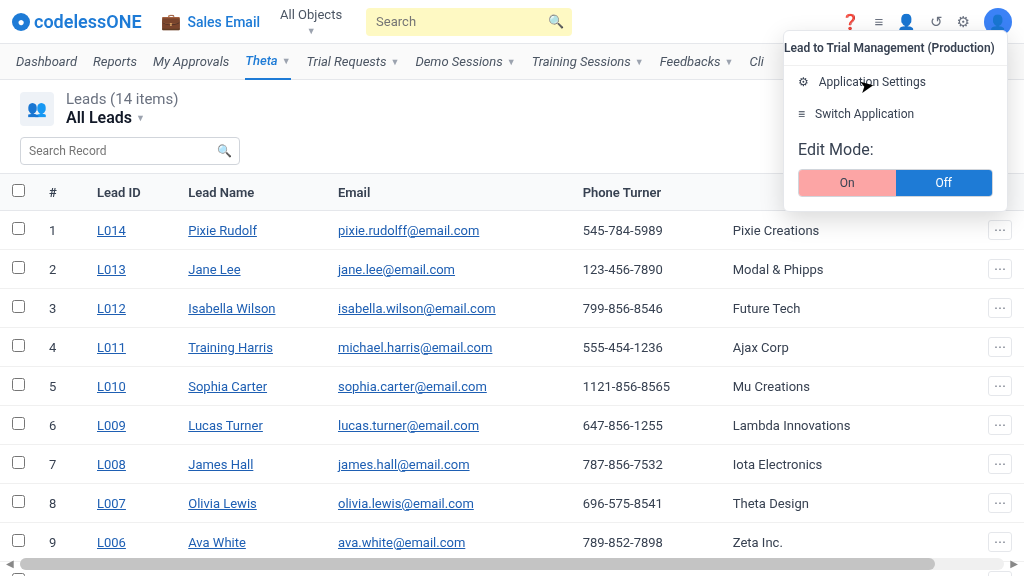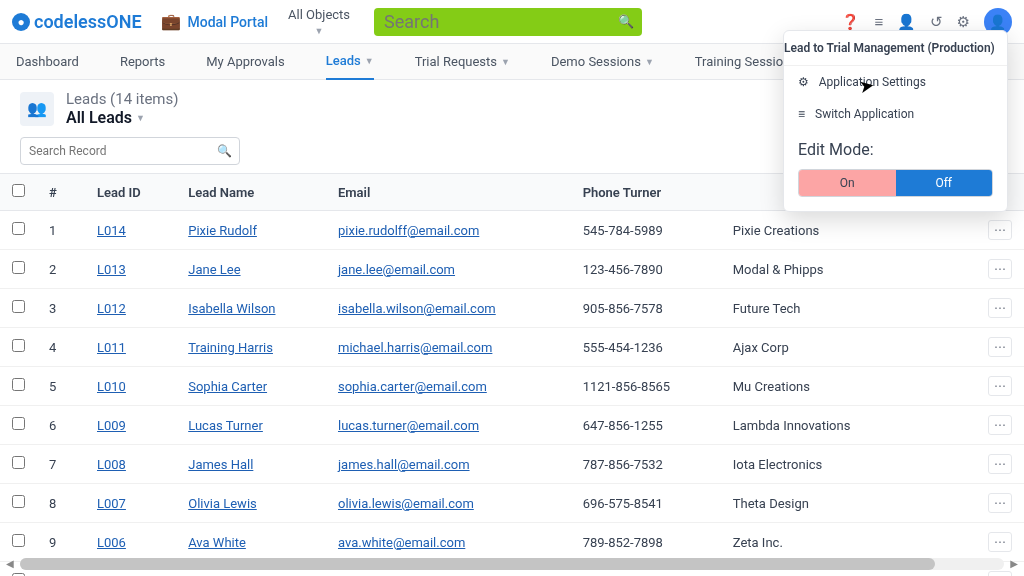--- a/index.html
+++ b/index.html
@@ -4,28 +4,28 @@
 <style>
 * { box-sizing: border-box; margin: 0; padding: 0; font-family: -apple-system, BlinkMacSystemFont, "Segoe UI", Roboto, sans-serif; }
 body { background: #fff; width: 1024px; height: 576px; overflow: hidden; position: relative; }
 
 .topbar { height: 44px; display: flex; align-items: center; padding: 0 12px; border-bottom: 1px solid #e5e7eb; }
 .logo { display: flex; align-items: center; gap: 4px; font-size: 18px; font-weight: 600; color: #1e7bd6; }
 .logo-icon { width: 18px; height: 18px; border-radius: 50%; background: #1e7bd6; display: inline-flex; align-items: center; justify-content: center; color: #fff; font-size: 12px; }
 .portal { margin-left: 20px; display: flex; align-items: center; gap: 6px; color: #1e7bd6; font-size: 14px; font-weight: 500; }
 .portal-icon { color: #1e7bd6; font-size: 16px; }
 .obj-select { margin-left: 20px; font-size: 13px; color: #4b5563; display: flex; align-items: center; gap: 4px; flex-direction: column; }
-.search-box { margin-left: 12px; flex: 0 0 240px; height: 28px; border: none; background: #84cc16; border-radius: 4px; padding: 0 30px 0 10px; font-size: 18px; position: relative; }
+.search-box { margin-left: 12px; flex: 0 0 240px; height: 28px; border: none; background: #fef9c3; border-radius: 4px; padding: 0 30px 0 10px; font-size: 13px; position: relative; }
 .search-wrap { position: relative; margin-left: 12px; }
 .search-wrap .sicon { position: absolute; right: 8px; top: 6px; color: #9ca3af; font-size: 13px; }
 .topbar-right { margin-left: auto; display: flex; align-items: center; gap: 14px; color: #6b7280; }
 .topbar-right .ic { cursor: pointer; font-size: 15px; }
 .avatar { width: 28px; height: 28px; border-radius: 50%; background: #3b82f6; display: flex; align-items: center; justify-content: center; color: #fff; font-size: 14px; }
 
-.tabs { height: 36px; display: flex; align-items: center; padding: 0 16px; gap: 41px; border-bottom: 1px solid #e5e7eb; font-size: 13px; color: #4b5563; background: #fafafa; }
+.tabs { height: 36px; display: flex; align-items: center; padding: 0 16px; gap: 16px; border-bottom: 1px solid #e5e7eb; font-size: 13px; color: #4b5563; background: #fafafa; font-style: italic; }
 .tab { display: flex; align-items: center; gap: 4px; height: 36px; cursor: pointer; }
 .tab.active { color: #1e7bd6; border-bottom: 2px solid #1e7bd6; font-weight: 500; }
 .caret { font-size: 9px; color: #9ca3af; }
 
 .subheader { display: flex; align-items: center; padding: 10px 20px 6px; gap: 12px; }
 .lead-icon { width: 34px; height: 34px; background: #eef2f7; border-radius: 4px; display: flex; align-items: center; justify-content: center; font-size: 16px; color: #4b5563; }
 .lead-titles .count { font-size: 15px; color: #6b7280; }
 .lead-titles .view { font-size: 16px; font-weight: 600; color: #111827; display: flex; align-items: center; gap: 4px; }
 .actions { margin-left: auto; display: flex; gap: 8px; }
 .btn { height: 30px; padding: 0 12px; border: 1px solid #d1d5db; background: #fff; border-radius: 4px; font-size: 12px; display: flex; align-items: center; gap: 6px; cursor: pointer; color: #374151; }
@@ -66,21 +66,21 @@
 </head>
 <body>
 
 <div class="topbar">
   <div class="logo">
     <span class="logo-icon">●</span>
     <span>codelessONE</span>
   </div>
   <div class="portal">
     <span class="portal-icon">💼</span>
-    <span>Modal Portal</span>
+    <span>Sales Email</span>
   </div>
   <div class="obj-select">
     <span>All Objects</span>
     <span class="caret">▼</span>
   </div>
   <div class="search-wrap">
     <input class="search-box" placeholder="Search" style="">
     <span class="sicon">🔍</span>
   </div>
   <div class="topbar-right">
@@ -97,21 +97,21 @@
     <div class="tab">
       <span>Dashboard</span>
     </div>
     <div class="tab">
       <span>Reports</span>
     </div>
     <div class="tab">
       <span>My Approvals</span>
     </div>
     <div class="tab active">
-      <span>Leads</span>
+      <span>Theta</span>
       <span class="caret">▼</span>
     </div>
     <div class="tab">
       <span>Trial Requests</span>
       <span class="caret">▼</span>
     </div>
     <div class="tab">
       <span>Demo Sessions</span>
       <span class="caret">▼</span>
     </div>
@@ -194,21 +194,21 @@
           <td></td>
           <td></td>
           <td class="row-menu"><span class="dots">⋯</span></td>
         </tr>
         <tr>
           <td class="chk"><input type="checkbox" style=""></td>
           <td class="num">3</td>
           <td><a href="#">L012</a></td>
           <td><a href="#">Isabella Wilson</a></td>
           <td><a href="#">isabella.wilson@email.com</a></td>
-          <td>905-856-7578</td>
+          <td>799-856-8546</td>
           <td>Future Tech</td>
           <td></td>
           <td></td>
           <td class="row-menu"><span class="dots">⋯</span></td>
         </tr>
         <tr>
           <td class="chk"><input type="checkbox" style=""></td>
           <td class="num">4</td>
           <td><a href="#">L011</a></td>
           <td><a href="#">Training Harris</a></td>

